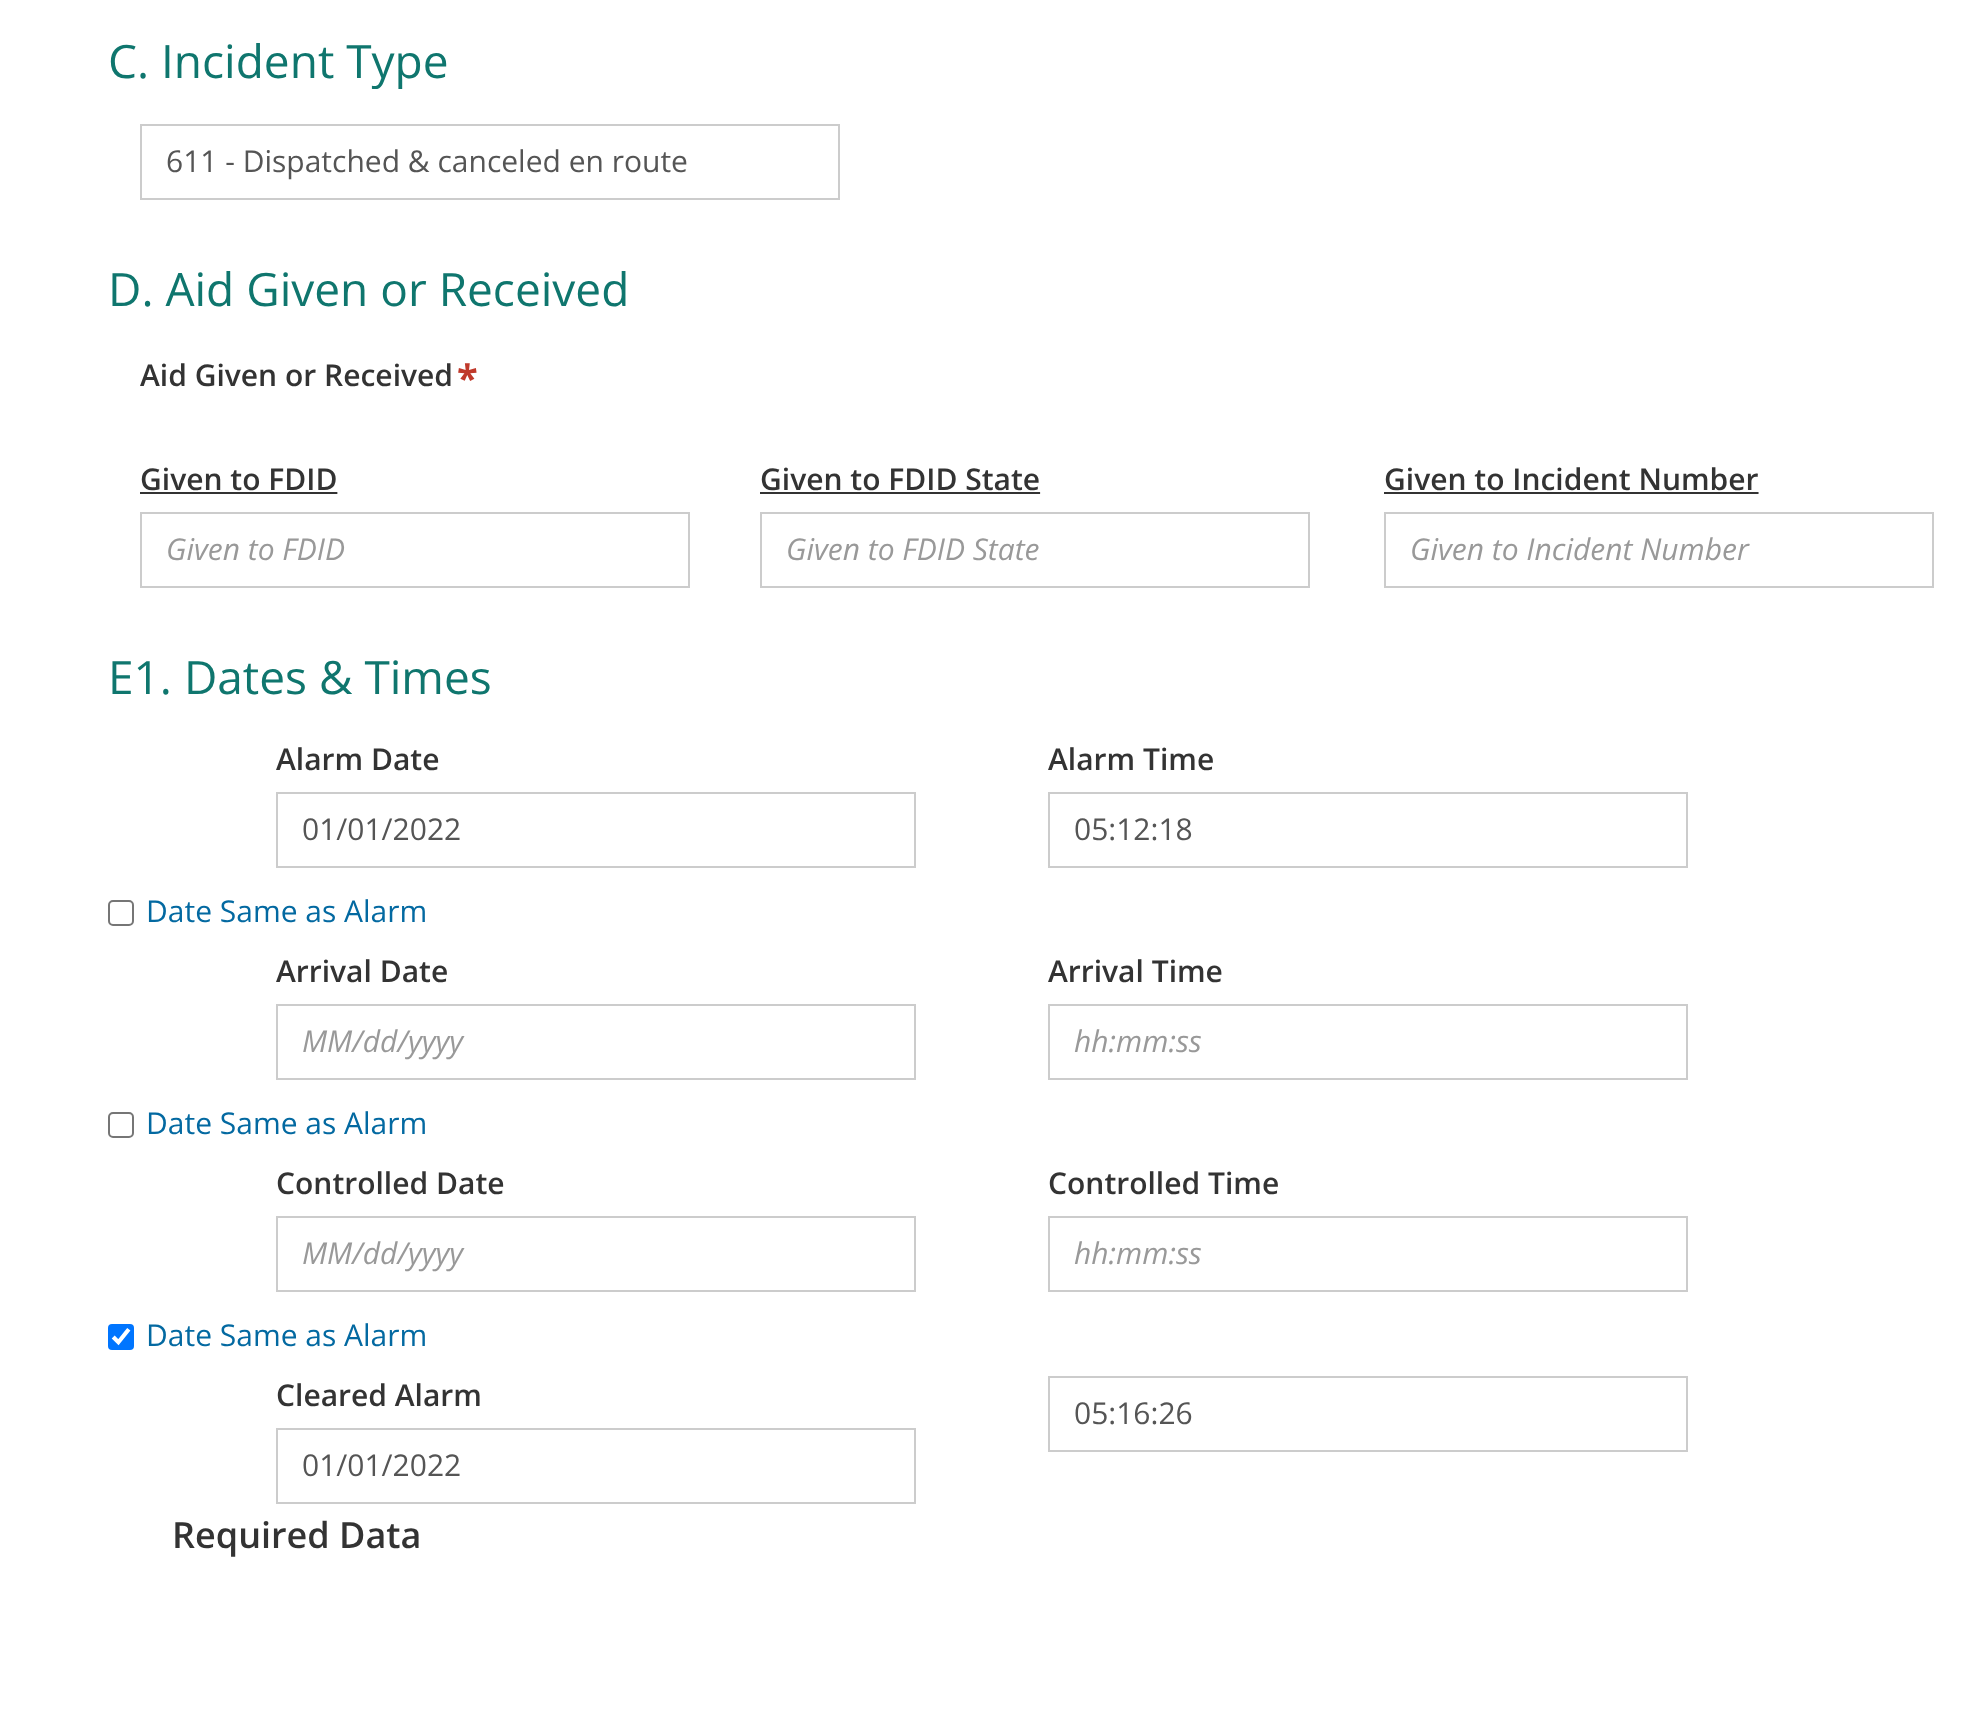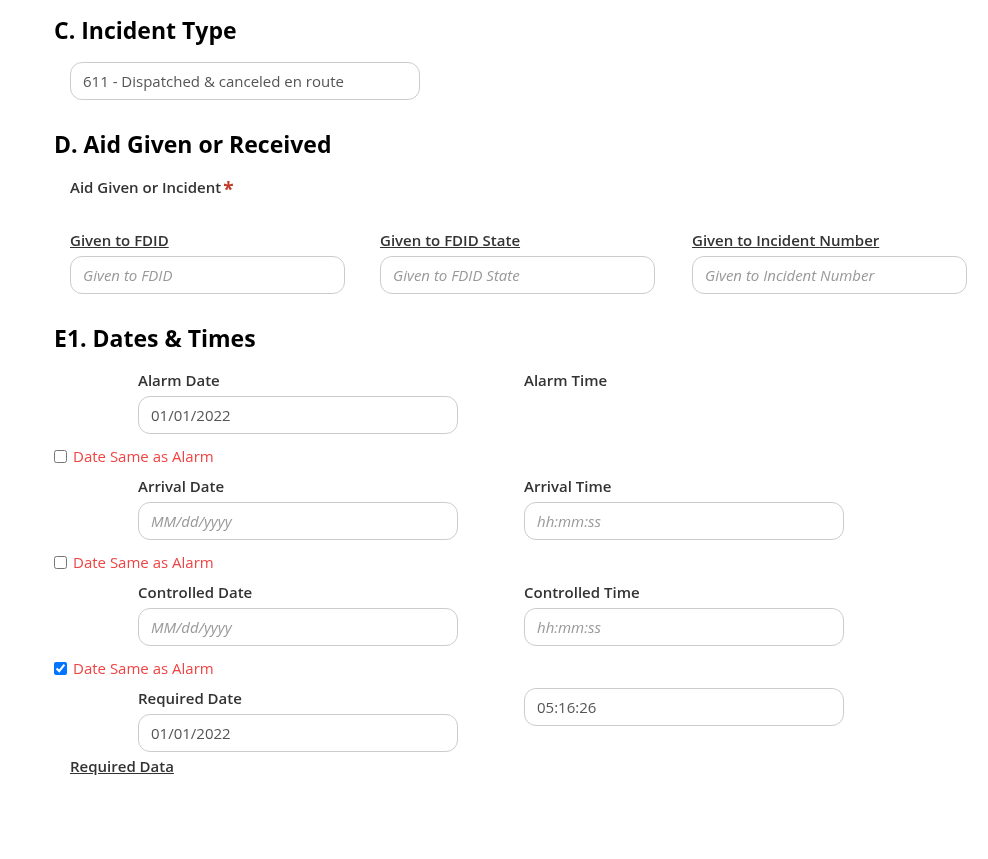--- a/index.html
+++ b/index.html
@@ -9,22 +9,22 @@
     }
     body {
       font-family: "Segoe UI", "Open Sans", Arial, sans-serif;
       color: #333;
       padding: 10px 10px 10px 54px;
       background: #fff;
       width: 988px;
     }
     .section-heading {
       font-size: 23px;
-      font-weight: 700;
-      color: #000000;
+      font-weight: 400;
+      color: #0f766e;
       margin-bottom: 16px;
       margin-top: 4px;
     }
     .field-group {
       margin-left: 16px;
       margin-bottom: 28px;
     }
     .field-label {
       font-size: 15px;
       font-weight: 600;
@@ -37,21 +37,21 @@
       font-size: 19px;
       font-weight: bold;
       margin-left: 2px;
       vertical-align: middle;
     }
     .text-input {
       width: 350px;
       padding: 8px 12px;
       font-size: 15px;
       border: 1px solid #ccc;
-      border-radius: 12px;
+      border-radius: 0;
       color: #555;
       font-family: inherit;
     }
     .text-input::placeholder {
       color: #999;
       font-style: italic;
     }
     .row-3 {
       display: flex;
       gap: 0;
@@ -85,42 +85,41 @@
       margin-bottom: 10px;
       margin-top: 6px;
     }
     .checkbox-row input[type="checkbox"] {
       width: 13px;
       height: 13px;
       margin-right: 6px;
     }
     .checkbox-label {
       font-size: 15px;
-      color: #ef4444;
+      color: #0369a1;
     }
     .note-text {
-      font-size: 15px;
+      font-size: 18px;
       font-weight: 600;
-      margin-left: 16px;
+      margin-left: 32px;
       margin-top: 2px;
-      text-decoration: underline;
     }
   </style>
 </head>
 <body>
 
 <h2 class="section-heading">C. Incident Type</h2>
 <div class="field-group">
   <input type="text" class="text-input" value="611 - Dispatched &amp; canceled en route" style="">
 </div>
 
 <h2 class="section-heading">D. Aid Given or Received</h2>
 <div class="field-group">
   <label class="field-label">
-    <span>Aid Given or Incident</span><span class="required-asterisk">*</span>
+    <span>Aid Given or Received</span><span class="required-asterisk">*</span>
   </label>
 </div>
 <div class="row-3">
   <div class="col">
     <label class="field-label">Given to FDID</label>
     <input type="text" class="text-input" placeholder="Given to FDID" style="">
   </div>
   <div class="col">
     <label class="field-label">Given to FDID State</label>
     <input type="text" class="text-input" placeholder="Given to FDID State" style="">
@@ -133,20 +132,21 @@
 
 <h2 class="section-heading">E1. Dates &amp; Times</h2>
 
 <div class="row-2">
   <div class="col">
     <label class="field-label">Alarm Date</label>
     <input type="text" class="text-input" value="01/01/2022" style="">
   </div>
   <div class="col">
     <label class="field-label">Alarm Time</label>
+    <input type="text" class="text-input" value="05:12:18" style="">
   </div>
 </div>
 
 <div class="checkbox-row">
   <input type="checkbox" style="">
   <span class="checkbox-label">Date Same as Alarm</span>
 </div>
 <div class="row-2">
   <div class="col">
     <label class="field-label">Arrival Date</label>
@@ -172,20 +172,20 @@
     <input type="text" class="text-input" placeholder="hh:mm:ss" style="">
   </div>
 </div>
 
 <div class="checkbox-row">
   <input type="checkbox" checked="" style="">
   <span class="checkbox-label">Date Same as Alarm</span>
 </div>
 <div class="row-2" style="margin-bottom:4px;">
   <div class="col">
-    <label class="field-label">Required Date</label>
+    <label class="field-label">Cleared Alarm</label>
     <input type="text" class="text-input" value="01/01/2022" style="">
   </div>
   <div class="col">
     <input type="text" class="text-input" value="05:16:26" style="">
   </div>
 </div>
 <div class="note-text">Required Data</div>
 
 </body></html>

